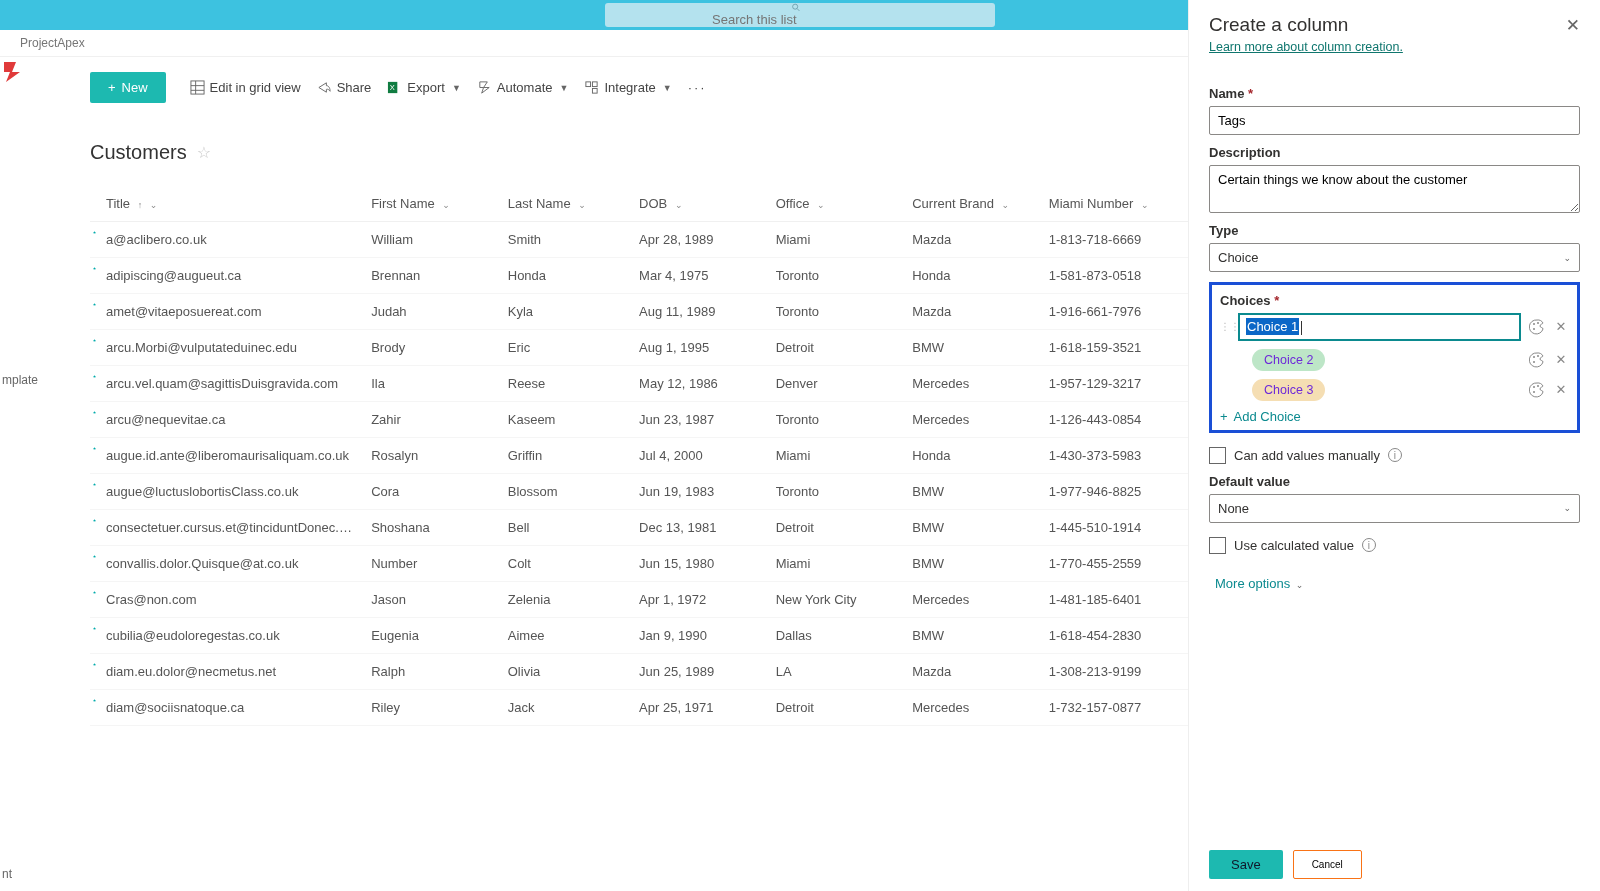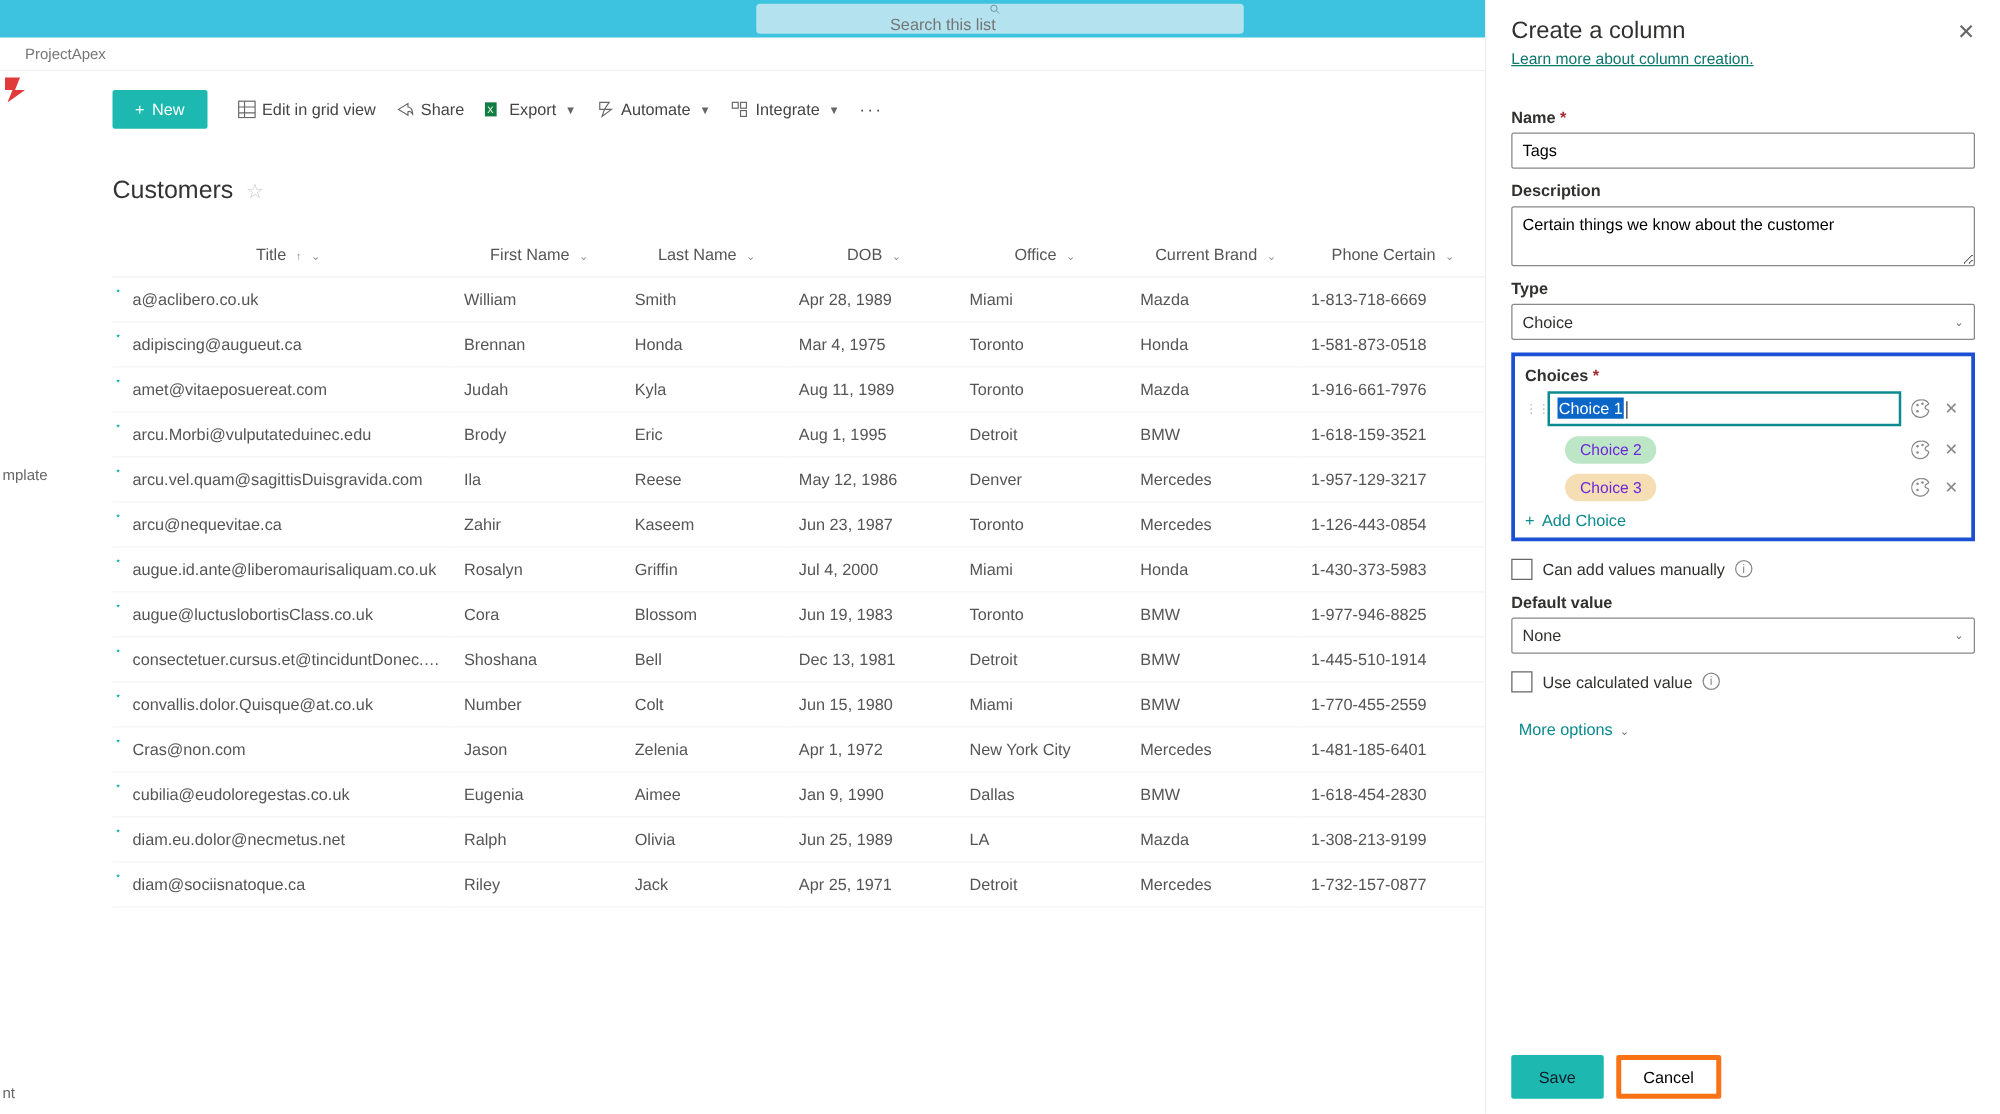--- a/index.html
+++ b/index.html
@@ -25,21 +25,21 @@
 .toolbar { display: flex; align-items: center; gap: 8px; padding: 14px 0 10px 0; }
 .btn-new { background: #1db9b0; color: #fff; border: none; padding: 8px 18px; border-radius: 2px; font-size: 13px; display: flex; align-items: center; gap: 6px; }
 .tbtn { background: none; border: none; color: #444; font-size: 13px; padding: 6px 4px; display: flex; align-items: center; gap: 5px; cursor: pointer; }
 .tbtn svg { width: 15px; height: 15px; }
 .chev { font-size: 9px; color: #666; margin-left: 2px; }
 
 .list-title { font-size: 20px; font-weight: 400; padding: 28px 0 22px 0; display: flex; align-items: center; gap: 10px; color: #333; }
 .star { color: #c8c8c8; font-size: 16px; }
 
 table.list { width: 100%; border-collapse: collapse; table-layout: fixed; }
-table.list th { text-align: center; font-weight: 400; color: #555; font-size: 13px; padding: 10px 8px; border-bottom: 1px solid #f0f0f0; }
+table.list th { text-align: left; font-weight: 400; color: #555; font-size: 13px; padding: 10px 8px; border-bottom: 1px solid #f0f0f0; }
 table.list th .hchev { font-size: 9px; color: #888; margin-left: 4px; }
 table.list td { padding: 10px 8px; border-bottom: 1px solid #f5f5f5; color: #555; font-size: 13px; white-space: nowrap; overflow: hidden; text-overflow: ellipsis; }
 table.list td.title-cell { position: relative; padding-left: 16px; }
 .tiny-mark { position: absolute; left: 2px; top: 6px; font-size: 8px; color: #0aa; }
 
 
 .panel { position: absolute; right: 0; top: 0; bottom: 0; width: 412px; background: #fff; border-left: 1px solid #eee; padding: 14px 20px 0 20px; display: flex; flex-direction: column; }
 .panel-head { display: flex; justify-content: space-between; align-items: center; }
 .panel-head h2 { font-size: 19px; font-weight: 400; }
 .close-x { font-size: 17px; color: #666; cursor: pointer; }
@@ -64,21 +64,21 @@
 .add-choice { color: #0b8a8f; font-size: 13px; display: flex; align-items: center; gap: 6px; margin-top: 4px; cursor: pointer; }
 
 .check-row { display: flex; align-items: center; gap: 8px; margin-top: 14px; font-size: 13px; }
 .check-row .box { width: 17px; height: 17px; border: 1px solid #666; }
 .info-i { width: 14px; height: 14px; border: 1px solid #888; border-radius: 50%; display: inline-flex; align-items: center; justify-content: center; font-size: 10px; color: #888; }
 
 .more-opt { color: #0b8a8f; font-size: 13px; margin-top: 22px; margin-left: 6px; cursor: pointer; }
 
 .panel-footer { margin-top: auto; padding: 12px 0; display: flex; gap: 10px; }
 .btn-save { background: #1db9b0; color: #0f172a; border: none; padding: 7px 22px; font-size: 13px; border-radius: 2px; }
-.btn-cancel { background: #fff; border: 4px solid #f97316; padding: 6px 18px; font-size: 13px; border-radius: 2px; }
+.btn-cancel { background: #fff; border: 1px solid #f97316; padding: 6px 18px; font-size: 10px; border-radius: 2px; }
 </style>
 </head>
 <body>
 
 <div class="topbar">
   <div class="searchbox">
     <svg viewBox="0 0 16 16">
         <circle cx="6.5" cy="6.5" r="4.5" fill="none" stroke="currentColor" stroke-width="1.3"></circle>
         <line x1="10" y1="10" x2="14" y2="14" stroke="currentColor" stroke-width="1.3"></line>
       </svg>
@@ -162,21 +162,21 @@
         <col style="width:140px">
       </colgroup>
     <thead>
         <tr>
       <th style="padding-left:16px"><span>Title</span> <span class="hchev">↑</span> <span class="hchev">⌄</span></th>
       <th><span>First Name</span> <span class="hchev">⌄</span></th>
       <th><span>Last Name</span> <span class="hchev">⌄</span></th>
       <th><span>DOB</span> <span class="hchev">⌄</span></th>
       <th><span>Office</span> <span class="hchev">⌄</span></th>
       <th><span>Current Brand</span> <span class="hchev">⌄</span></th>
-      <th><span>Phone Certain</span> <span class="hchev">⌄</span></th>
+      <th><span>Miami Number</span> <span class="hchev">⌄</span></th>
     </tr>
       </thead>
     <tbody id="tbody">
         <tr>
           <td class="title-cell"><span class="tiny-mark">⋆</span>a@aclibero.co.uk</td>
           <td>William</td>
           <td>Smith</td>
           <td>Apr 28, 1989</td>
           <td>Miami</td>
           <td>Mazda</td>

